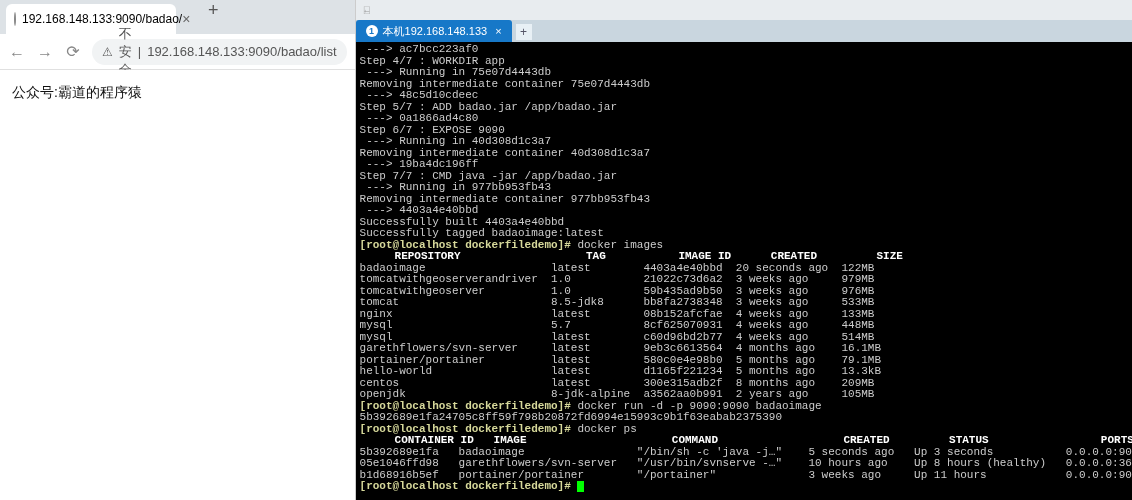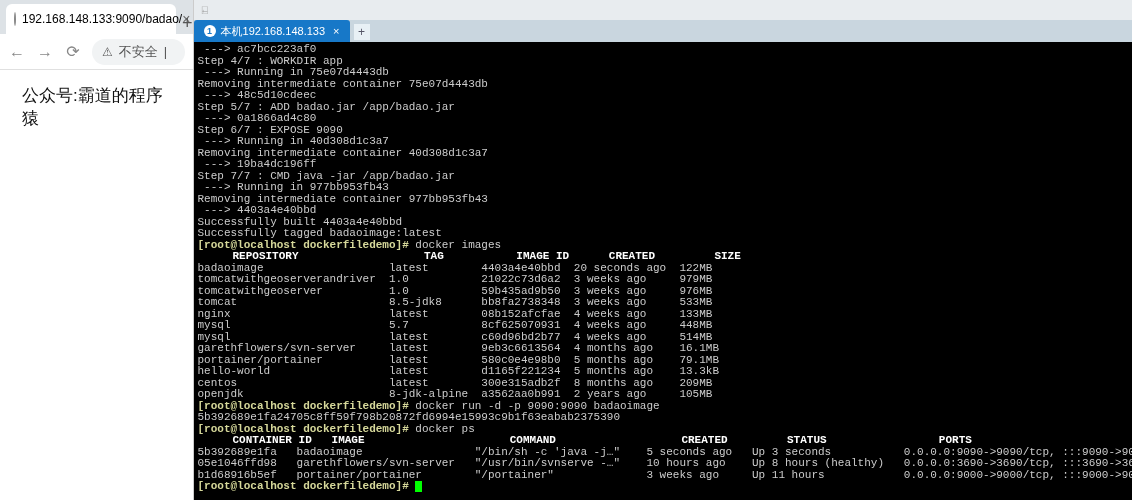--- a/index.html
+++ b/index.html
@@ -1,28 +1,28 @@
 <!DOCTYPE html>
 <html><head>
 <meta charset="utf-8">
 <style>
 * { margin: 0; padding: 0; box-sizing: border-box; }
 body { width: 1132px; height: 500px; overflow: hidden; font-family: Arial, sans-serif; display: flex; flex-direction: column; background: #e8e8e8; }
 .top-row { display: flex; height: 500px; }
 .browser { width: 367px; background: #fff; display: flex; flex-direction: column; border-right: 1px solid #ccc; }
-.tab-bar { height: 34px; background: #dde2e6; display: flex; align-items: flex-end; padding-left: 6px; }
+.tab-bar { height: 34px; background: #dde2e6; display: flex; align-items: flex-start; padding-left: 6px; gap: 26px; }
 .tab { background: #fff; height: 30px; margin-top: 4px; border-radius: 6px 6px 0 0; display: flex; align-items: center; padding: 0 8px; font-size: 12px; width: 170px; }
 .tab .favicon { width: 14px; height: 14px; border: 1px solid #888; border-radius: 50%; margin-right: 6px; }
 .tab .close { margin-left: auto; font-size: 14px; color: #666; }
 .newtab { margin-left: 6px; color: #555; font-size: 18px; }
 .addr-bar { height: 36px; display: flex; align-items: center; padding: 0 8px; gap: 10px; border-bottom: 1px solid #e0e0e0; background: #fff; }
 .nav-icon { color: #888; font-size: 16px; width: 18px; text-align: center; }
 .addr-box { flex: 1; display: flex; align-items: center; background: #f1f3f4; border-radius: 14px; height: 26px; padding: 0 10px; font-size: 13px; color: #555; gap: 6px; }
 .addr-warn { font-size: 12px; }
-.page-body { flex: 1; background: #fff; padding: 14px 22px; font-size: 17px; color: #111; }
+.page-body { flex: 1; background: #fff; padding: 14px 12px; font-size: 14px; color: #111; }
 .right { flex: 1; display: flex; flex-direction: column; background: #000; position: relative; }
 .hint-bar { height: 20px; background: #e8ecef; display: flex; align-items: center; padding-left: 8px; font-size: 11px; color: #777; gap: 6px; }
 .hint-ico { color: #999; }
 .term-tabs { height: 22px; background: #c9d6df; display: flex; align-items: flex-end; }
 .term-tab { background: #1778c8; color: #fff; font-size: 11px; height: 22px; display: flex; align-items: center; padding: 0 10px; border-top-left-radius: 3px; border-top-right-radius: 3px; }
 .term-tab .tab-ico { background: #fff; color: #1778c8; border-radius: 50%; width: 12px; height: 12px; display: inline-flex; align-items: center; justify-content: center; font-size: 9px; margin-right: 5px; font-weight: bold; }
 .term-tab .tab-x { margin-left: 8px; }
 .term-add { margin-left: 4px; width: 16px; height: 16px; background: #e8f0f5; display: flex; align-items: center; justify-content: center; font-size: 12px; color: #556; margin-bottom: 2px; }
 .terminal { flex: 1; background: #000; color: #ccc; font-family: "Consolas","Courier New",monospace; font-size: 11px; line-height: 11.5px; padding: 2px 4px; white-space: pre; overflow: hidden; position: relative; }
 .terminal .c-yel { color: #d6d89a; font-weight: bold; }
@@ -43,20 +43,21 @@
       <span class="newtab">+</span>
     </div>
     <div class="addr-bar">
       <span class="nav-icon">←</span>
       <span class="nav-icon">→</span>
       <span class="nav-icon">⟳</span>
       <div class="addr-box">
         <span class="addr-warn">⚠</span>
         <span>不安全</span>
         <span>|</span>
+        <span>192.168.148.133:9090/badao/list</span>
       </div>
     </div>
     <div class="page-body">
       <span>公众号:霸道的程序猿</span>
     </div>
   </div>
 
   <div class="right">
     <div class="hint-bar">
       <span class="hint-ico">⍇</span>

